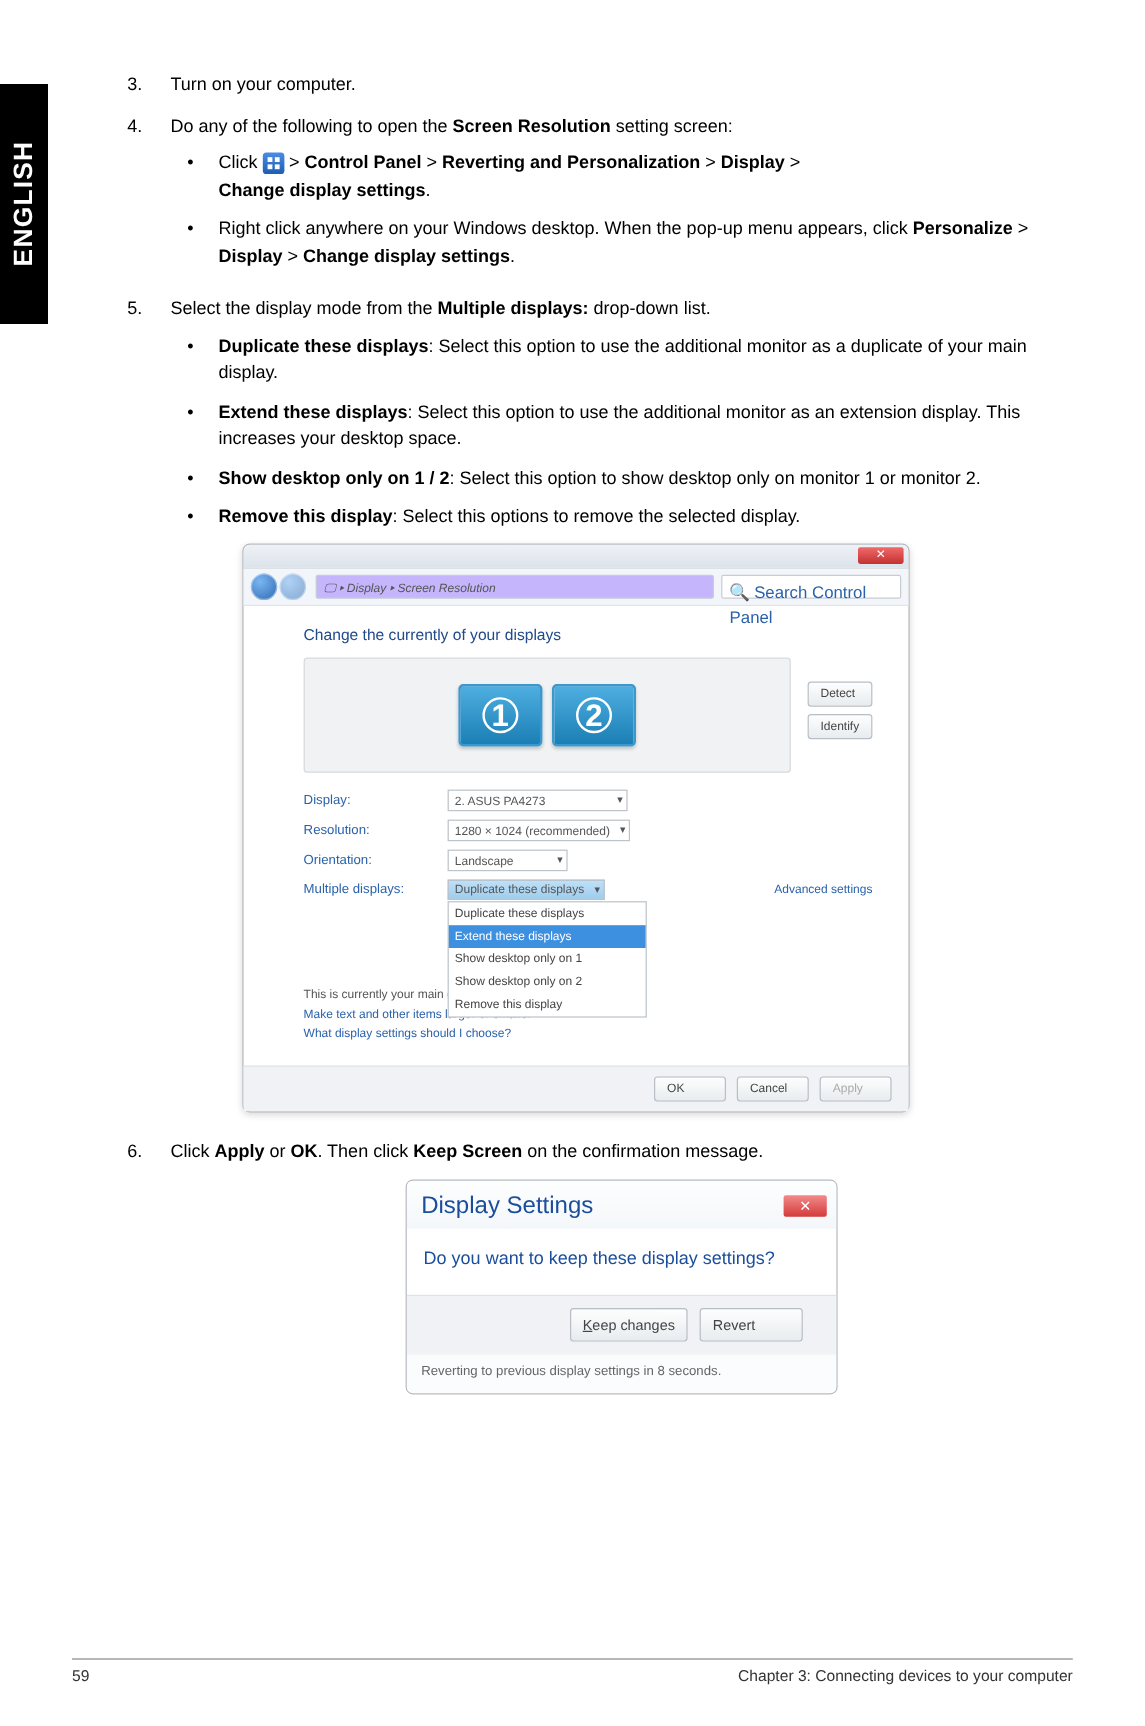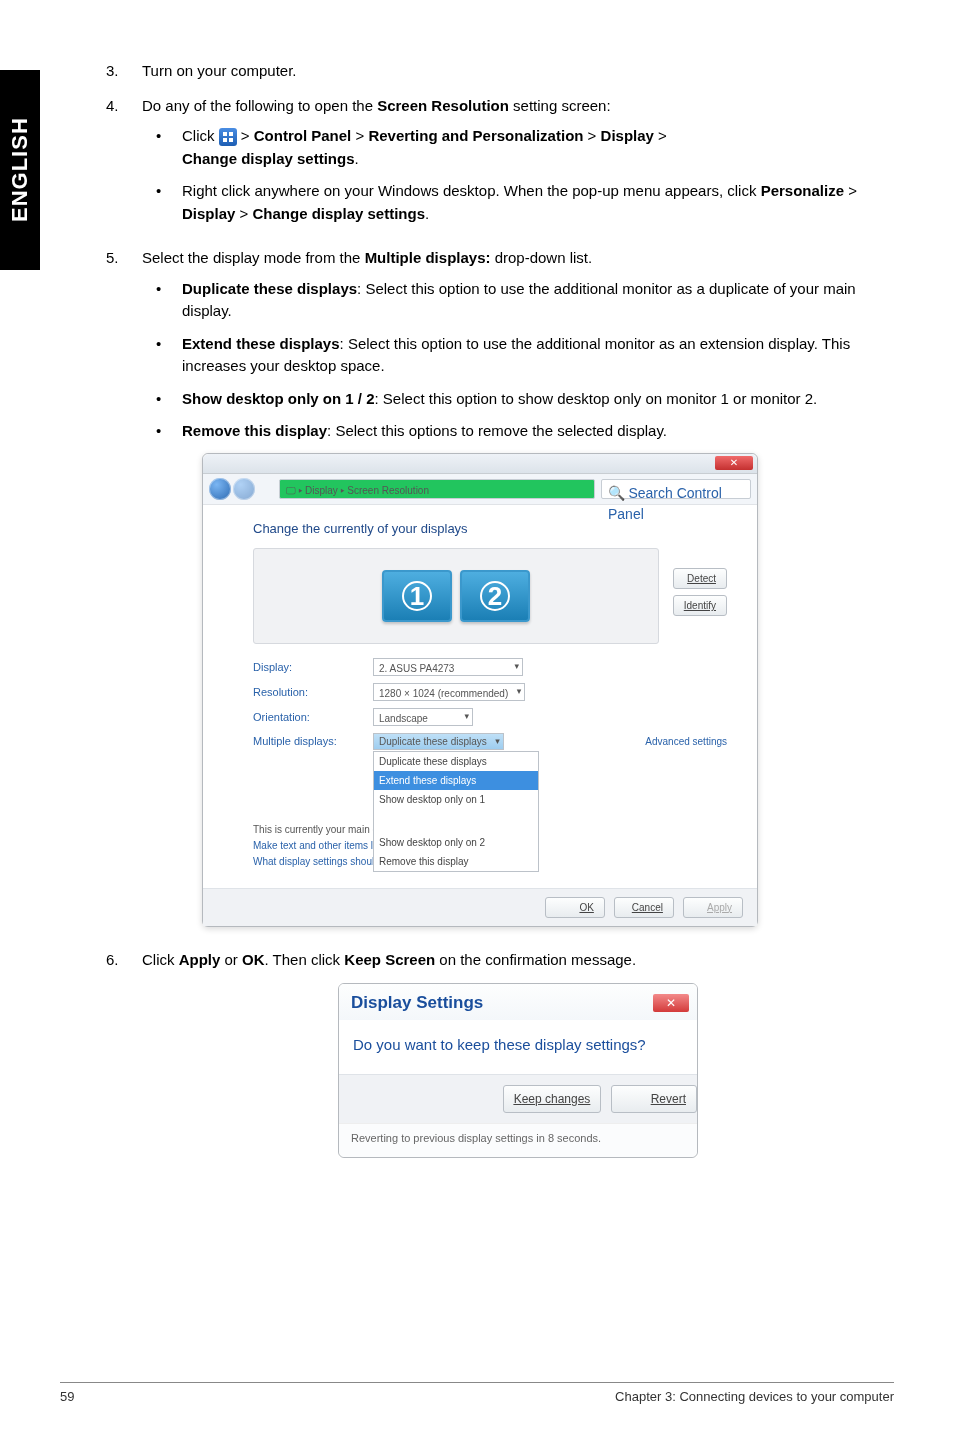--- a/index.html
+++ b/index.html
@@ -121,22 +121,22 @@
   }
   .nav-back, .nav-fwd {
     width: 22px; height: 22px; border-radius: 50%;
     background: radial-gradient(circle at 35% 30%, #7bb6f3, #2b68b0);
     margin-right: 2px;
     box-shadow: inset 0 0 0 1px rgba(255,255,255,0.4);
   }
   .nav-fwd { opacity: 0.55; }
   .crumb {
     flex: 1; height: 20px; border: 1px solid #c7cdd4;
-    background:#22c55e; border-radius:2px; margin-left:22px; padding:3px 6px;
-    font-size: 10px; color:#555;
+    background:#c4b5fd; border-radius:2px; margin-left:6px; padding:3px 6px;
+    font-size: 10px; color:#555;font-style:italic;
   }
   .search {
     width: 150px; height: 20px; border:1px solid #c7cdd4;
     background:#fff; border-radius:2px; margin-left:6px; padding:3px 6px;
     font-size:14px; color:#888;
   }
   .search span { color:#2a62aa; margin-right:3px;}
   .d1-body { padding: 14px 30px 18px 50px; }
   .d1-body h4 { margin:0 0 10px 0; font-weight: normal; font-size: 13px; color:#214a8a;}
   .monitor-area {
@@ -149,21 +149,21 @@
     background: linear-gradient(#4eaee0, #1b7fb5);
     border: 2px solid #3b98cc;
     color:#fff; display:flex; align-items:center; justify-content:center;
     font-size: 26px; font-weight:bold;
     box-shadow: 0 2px 3px rgba(0,0,0,0.2);
   }
   .mon .circ { width:30px; height:30px; border:2px solid #fff; border-radius:50%; display:flex; align-items:center; justify-content:center;}
   .wbtn {
     font-size:10px; padding:2px 10px; border:1px solid #b8bec5;
     border-radius:3px; background:linear-gradient(#fdfefe,#e8ecef);
-    color:#444; text-align:right;text-decoration:underline;
+    color:#444; text-align:left;
   }
   .monitor-wrap { display:flex; align-items:flex-start; }
   .fields { display:flex; flex-direction:column; gap:7px; margin-bottom:8px;}
   .frow { display:flex; align-items:center; gap:10px; }
   .frow .lbl { width: 110px; color:#2a62aa; font-size:11px;}
   .combo {
     border:1px solid #bcc2c9; background:#fff; height:18px; font-size:10px;
     padding: 2px 16px 2px 5px; position:relative; min-width:150px; color:#555;
   }
   .combo::after { content:"▾"; position:absolute; right:3px; top:1px; color:#555; font-size:9px;}
@@ -184,30 +184,30 @@
     border-radius: 6px;
     background:#fff;
     overflow:hidden;
     font-size:13px;
   }
   .d2-head {
     display:flex; justify-content:space-between; align-items:center;
     padding: 6px 8px 4px 12px;
     background: linear-gradient(#fdfefe,#f4f7fa);
   }
-  .d2-head .t { color:#1a4e9c; font-size:17px;font-weight:bold;}
+  .d2-head .t { color:#1a4e9c; font-size:20px;}
   .d2-close {
     width: 36px; height: 18px; border-radius:2px;
     background: linear-gradient(#f38a8a,#d33a3a);
     color:#fff; font-size:12px; line-height:18px; text-align:center;
   }
   .d2-body { padding: 14px 14px 18px 14px; color:#1a4e9c; font-size: 15px;}
   .d2-btnrow {
     background:#f0f2f5; border-top:1px solid #dfe3e8;
-    padding:10px 0; text-align:right;
+    padding:10px 28px; text-align:right;
   }
   .d2-btnrow .wbtn { display:inline-block; min-width:86px; font-size:12px; padding:4px 10px; margin-left:6px;}
   .d2-foot { padding:6px 12px 10px 12px; font-size:11px; color:#666; border-top:1px solid #eee; background:#fbfcfd; border-radius:0 0 6px 6px;}
 
   .page-foot {
     position:absolute; bottom:34px; left:60px; right:60px;
     border-top: 1px solid #888;
     display:flex; justify-content:space-between;
     font-size: 13px; color:#333; padding-top: 6px;
   }
@@ -309,21 +309,21 @@
                     <span class="combo" style="min-width:100px">Landscape</span>
                   </div>
                 <div class="frow">
                     <span class="lbl">Multiple displays:</span>
                   <div style="position:relative;">
                     <span class="combo sel">Duplicate these displays</span>
                     <div style="position:absolute; left:0; top:18px; background:#fff; border:1px solid #bcc2c9; font-size:10px; min-width:166px; z-index:2;">
                       <div style="padding:2px 5px;">Duplicate these displays</div>
                       <div style="padding:2px 5px; background:#3d8fe0; color:#fff;">Extend these displays</div>
                       <div style="padding:2px 5px;">Show desktop only on 1</div>
-                      <div style="padding:2px 5px;margin-top:24px;">Show desktop only on 2</div>
+                      <div style="padding:2px 5px;">Show desktop only on 2</div>
                       <div style="padding:2px 5px;">Remove this display</div>
                     </div>
                   </div>
                   <span style="flex:1"></span>
                   <span style="color:#2a62aa; font-size:10px;">Advanced settings</span>
                 </div>
               </div>
               <div class="small-links" style="margin-top:72px;">
                 <div style="color:#555;">This is currently your main display.</div>
                 <div>Make text and other items larger or smaller</div>

